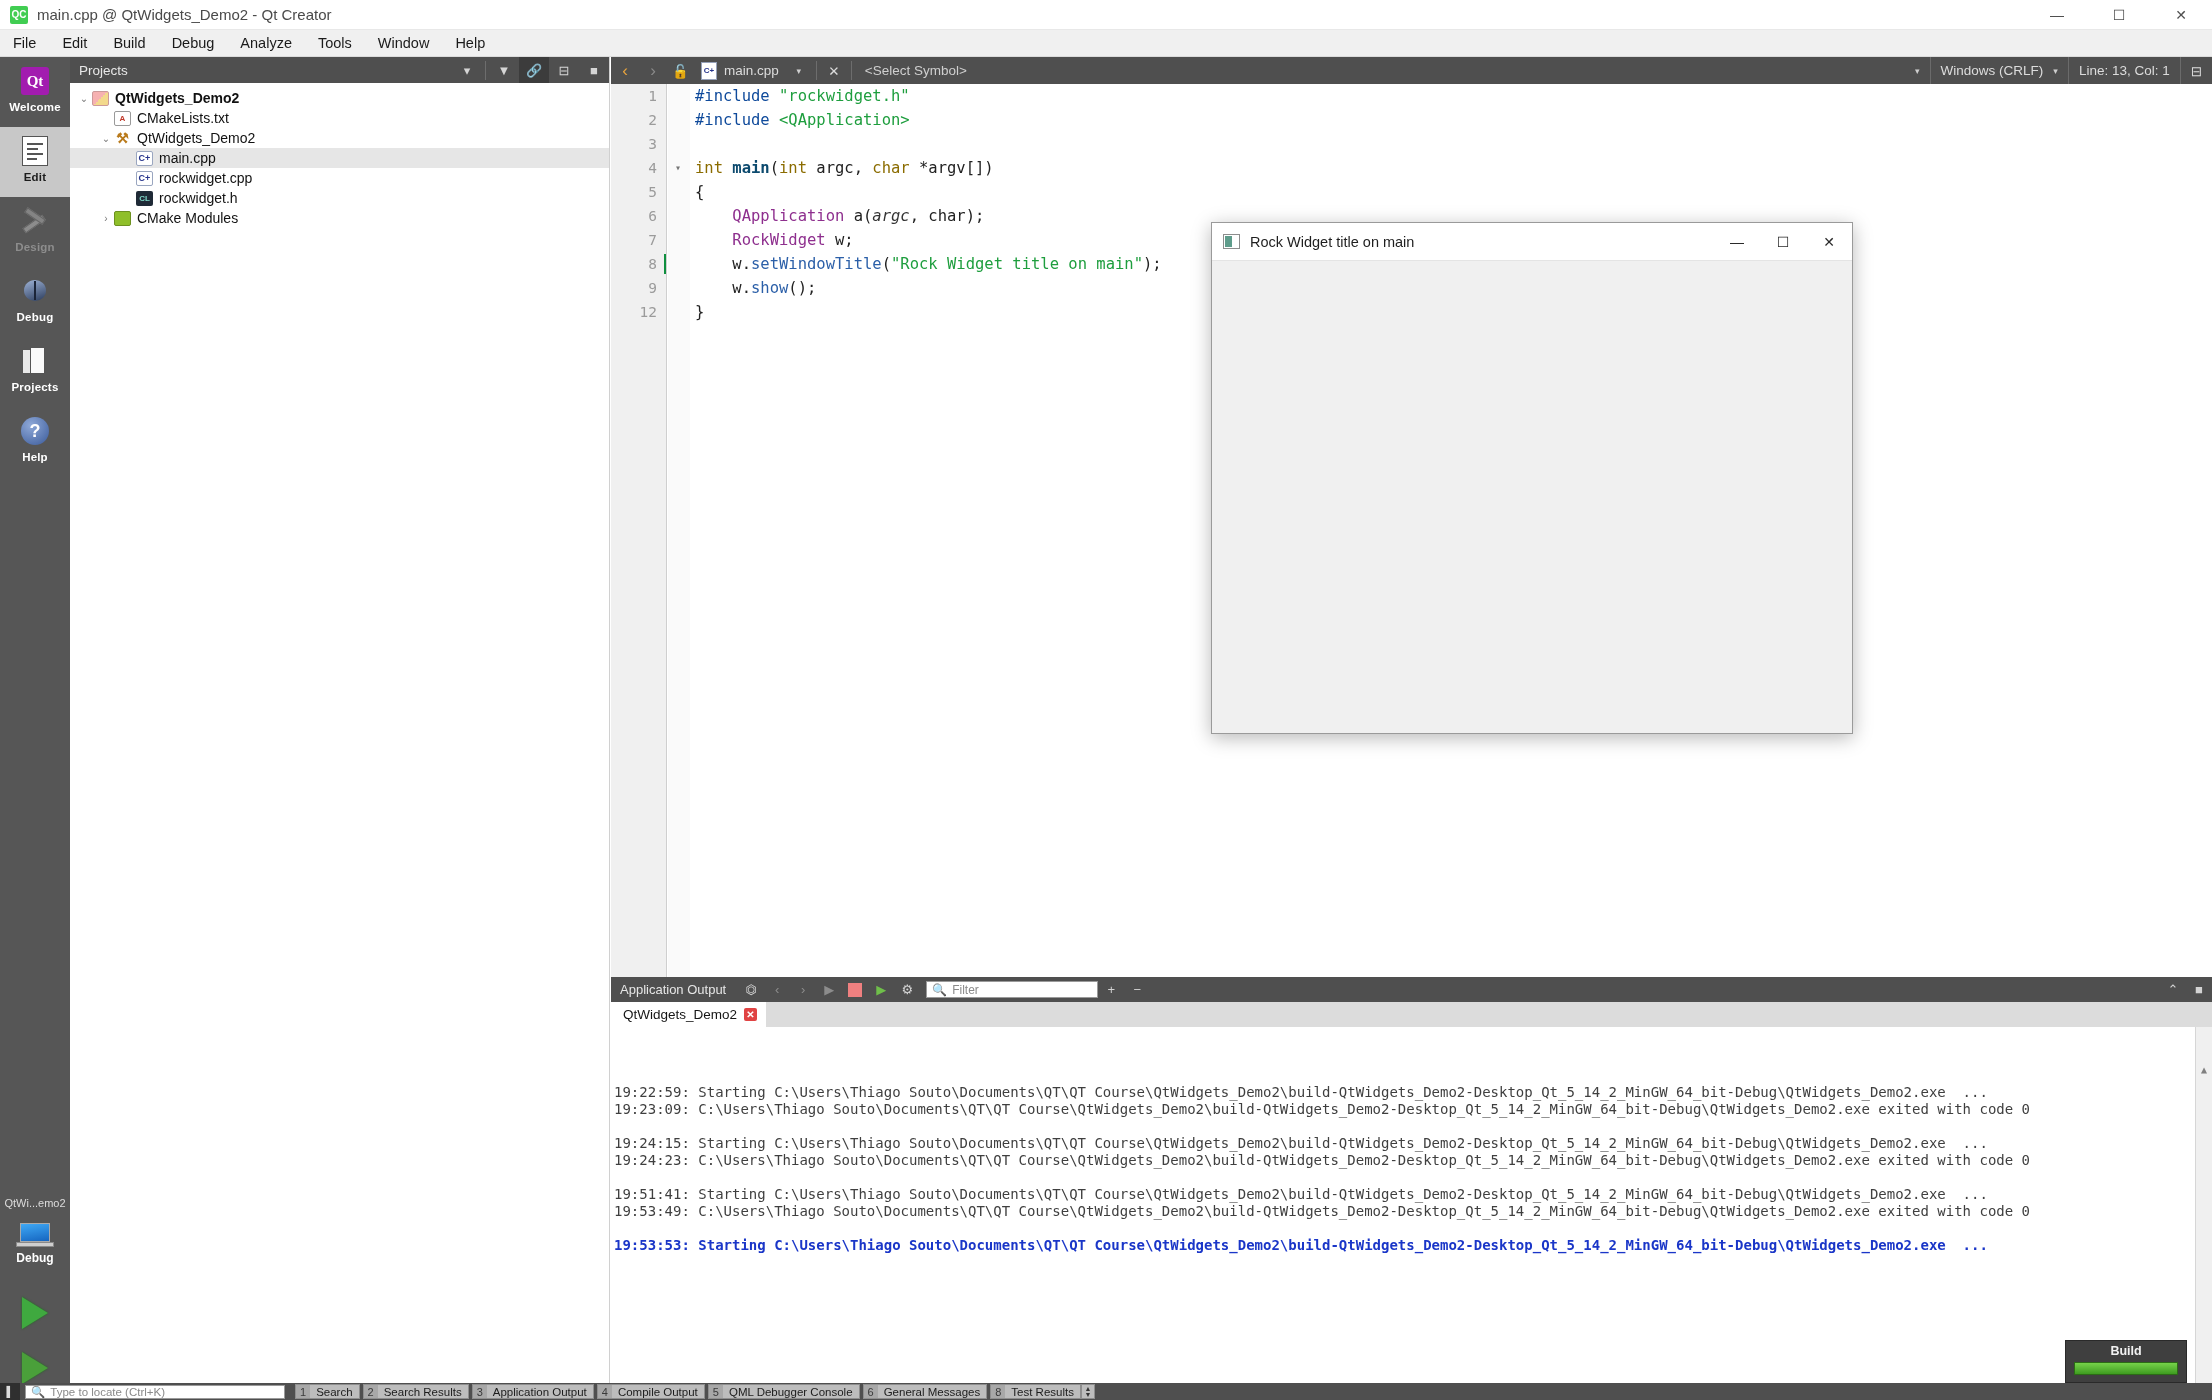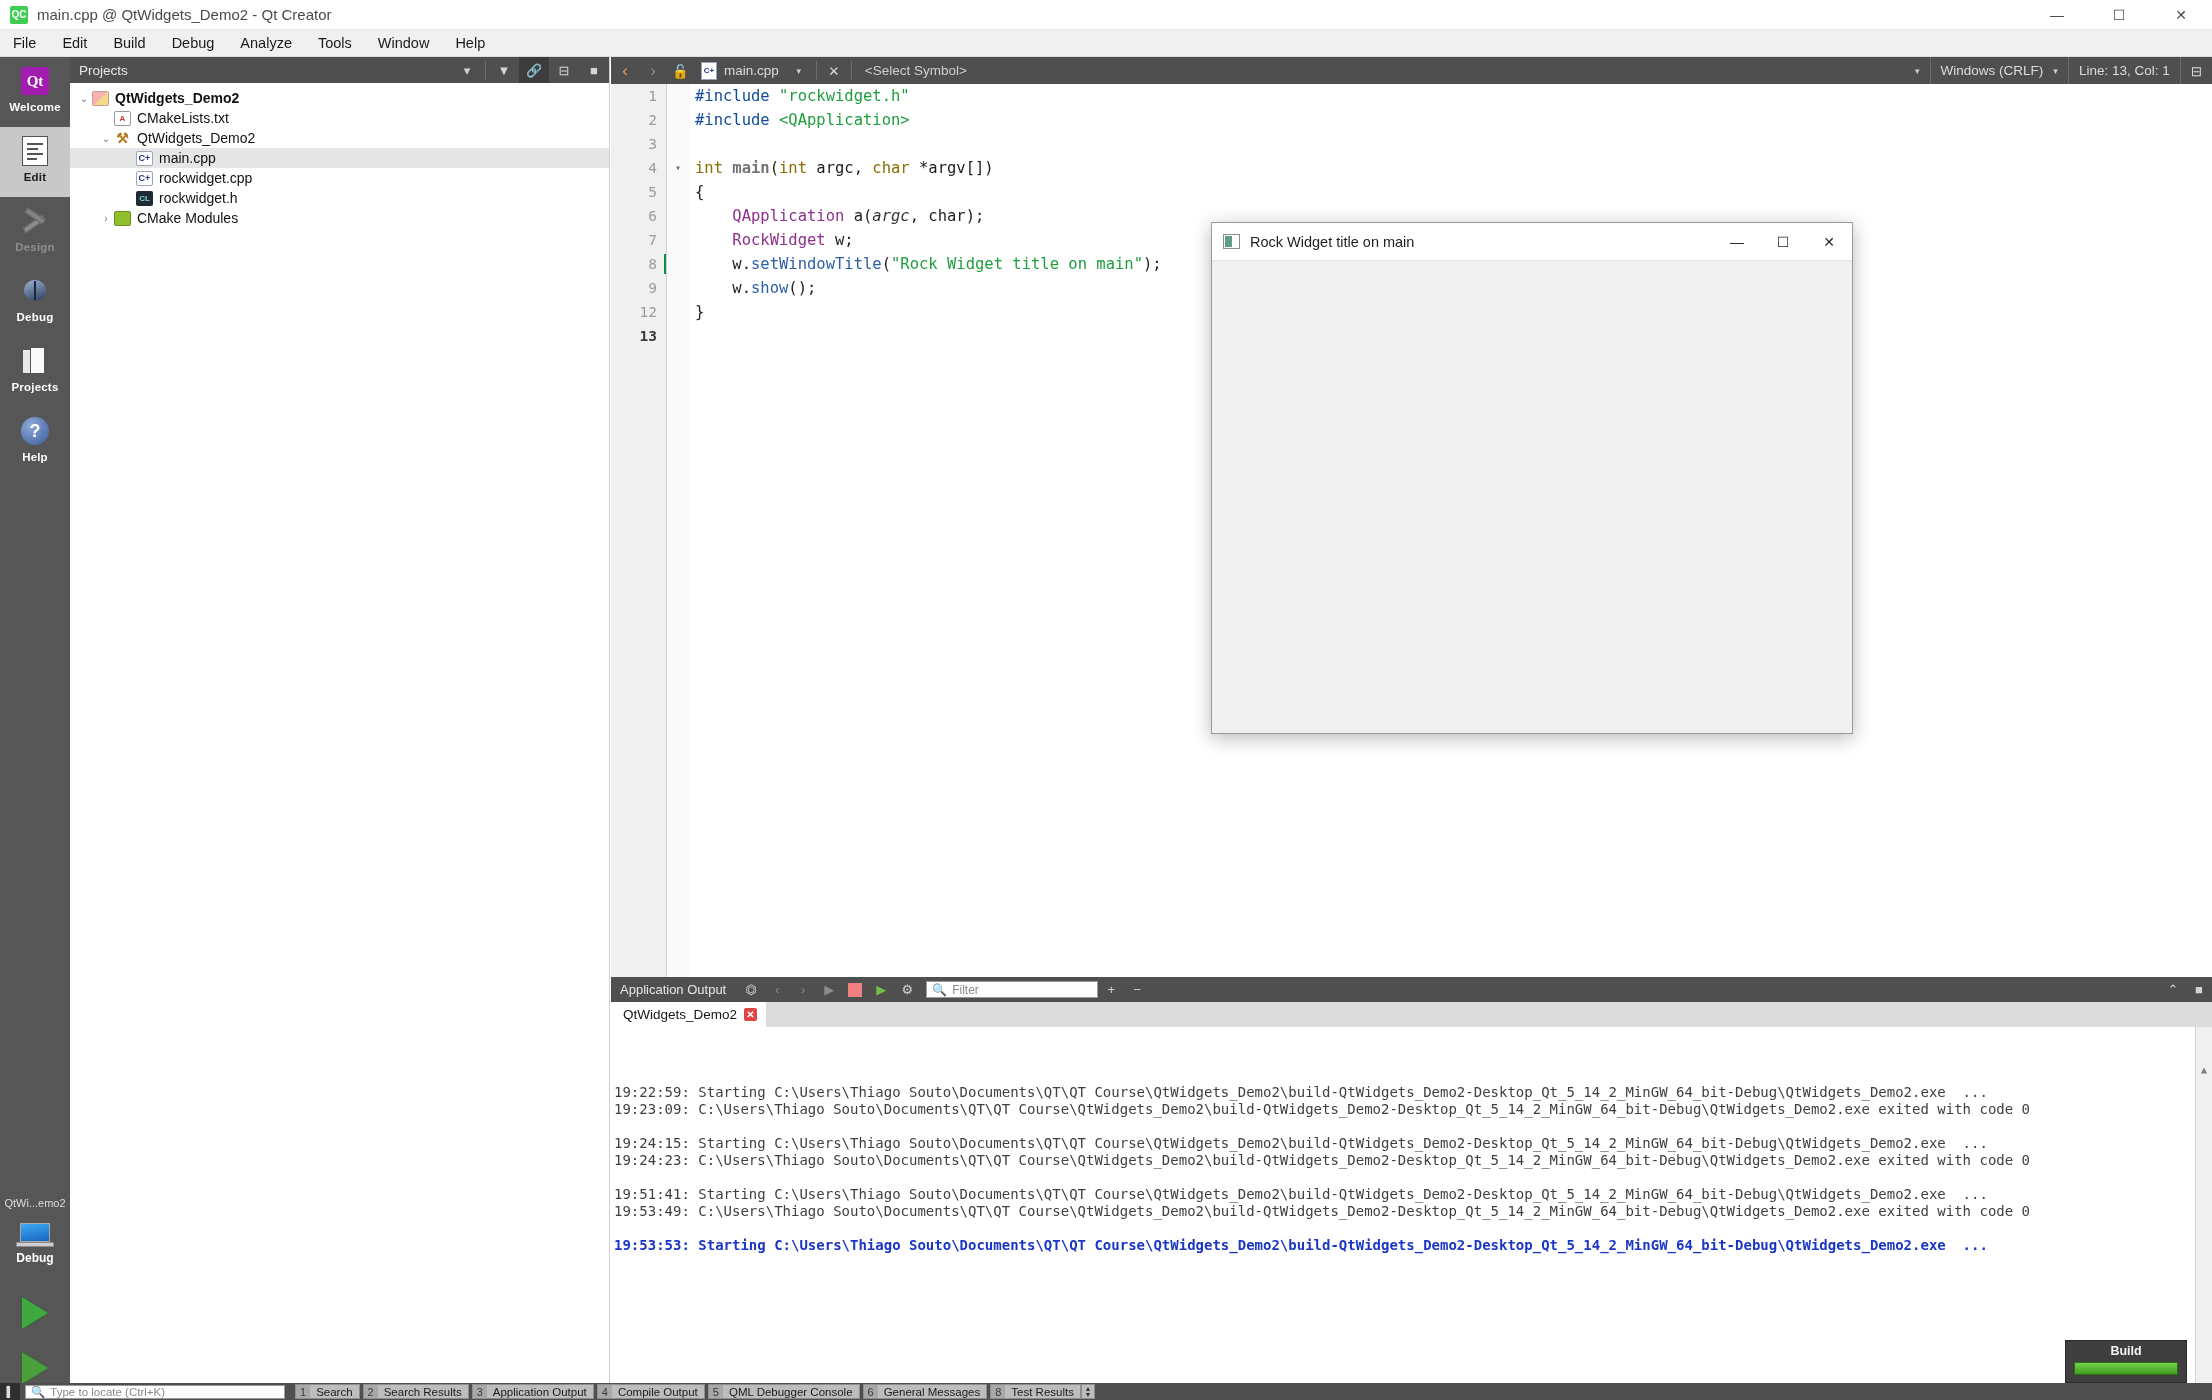--- a/index.html
+++ b/index.html
@@ -198,21 +198,21 @@
     position: absolute; left: 60px; width: 14px; text-align: center;
     color: #767676; font-size: 10px;
   }
   .cline .src { position: absolute; left: 84px; }
   .cursorbar {
     position: absolute; left: 53px; width: 2px; height: 20px; background: #0f8f3f;
   }
   .k-pre { color: #0f4a9b; }            
   .k-str { color: #1e9e3e; }            
   .k-key { color: #8b6c00; }            
-  .k-fn  { color: #737373; font-weight: bold; }
+  .k-fn  { color: #0c4a6e; font-weight: bold; }
   .k-type{ color: #8e2f8e; }            
   .k-mem { color: #2b5fa8; }            
   .k-par { color: #333; font-style: italic; }
   .k-pl  { color: #222; }
 
   
   .rockwin {
     position: absolute; left: 1211px; top: 222px; width: 642px; height: 512px;
     background: #f0f0f0; border: 1px solid #9a9a9a;
     box-shadow: 0 4px 18px rgba(0,0,0,.28);
@@ -509,21 +509,20 @@
         <div class="cline"><span class="ln">1</span><span class="src"><span class="k-pre">#include </span><span class="k-str">"rockwidget.h"</span></span></div>
         <div class="cline"><span class="ln">2</span><span class="src"><span class="k-pre">#include </span><span class="k-str">&lt;QApplication&gt;</span></span></div>
         <div class="cline"><span class="ln">3</span><span class="src"></span></div>
         <div class="cline"><span class="ln">4</span><span class="fold">▾</span><span class="src"><span class="k-key">int </span><span class="k-fn">main</span><span class="k-pl">(</span><span class="k-key">int</span><span class="k-pl"> argc, </span><span class="k-key">char</span><span class="k-pl"> *argv[])</span></span></div>
         <div class="cline"><span class="ln">5</span><span class="src"><span class="k-pl">{</span></span></div>
         <div class="cline"><span class="ln">6</span><span class="src"><span class="k-pl">    </span><span class="k-type">QApplication</span><span class="k-pl"> a(</span><span class="k-par">argc</span><span class="k-pl">, char);</span></span></div>
         <div class="cline"><span class="ln">7</span><span class="src"><span class="k-pl">    </span><span class="k-type">RockWidget</span><span class="k-pl"> w;</span></span></div>
         <div class="cline"><span class="ln">8</span><span class="src"><span class="k-pl">    w.</span><span class="k-mem">setWindowTitle</span><span class="k-pl">(</span><span class="k-str">"Rock Widget title on main"</span><span class="k-pl">);</span></span><span class="cursorbar" style="top: 2px;"></span></div>
         <div class="cline"><span class="ln">9</span><span class="src"><span class="k-pl">    w.</span><span class="k-mem">show</span><span class="k-pl">();</span></span></div>
         <div class="cline"><span class="ln">12</span><span class="src"><span class="k-pl">}</span></span></div>
-        <div class="cline"><span class="ln cur">13</span><span class="src"></span></div>
       </div>
     <div class="vscroll-right"></div>
   </div>
 
   <div class="rockwin">
     <div class="rockbar">
       <div class="rockicon"></div>
       <div class="rocktitle">Rock Widget title on main</div>
       <div class="rockctrls">
         <div class="rockbtn">—</div>

